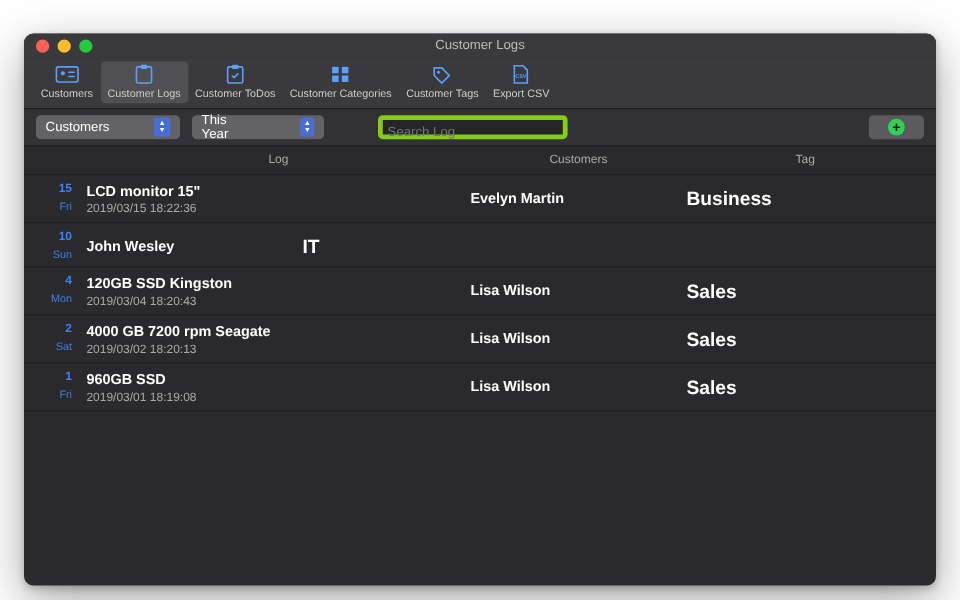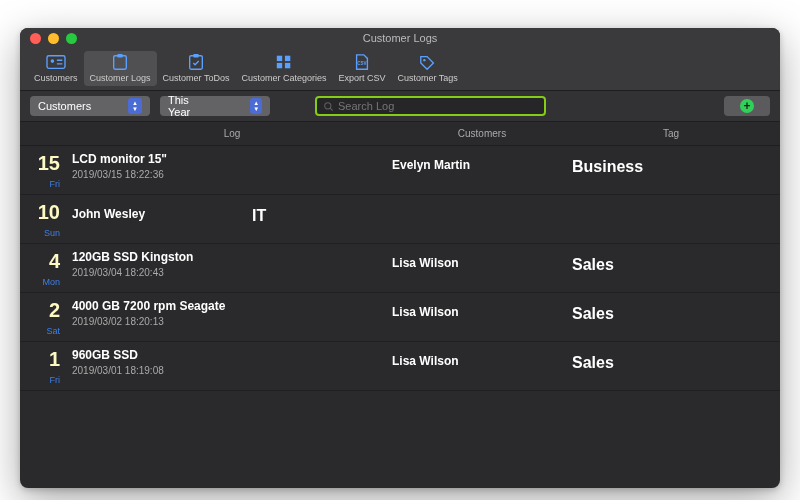--- a/index.html
+++ b/index.html
@@ -14,37 +14,37 @@
 .toolbar { background: #3a3a3c; padding: 3px 8px 4px; display: flex; gap: 0; align-items: flex-start; border-bottom: 1px solid #1e1e1e; }
 .tbtn { display: flex; flex-direction: column; align-items: center; gap: 2px; padding: 2px 6px 3px; border-radius: 4px; cursor: default; min-width: 48px; }
 .tbtn.active { background: #505052; }
 .tbtn svg { width: 22px; height: 18px; }
 .tbtn span { font-size: 9px; color: #ccc; white-space: nowrap; }
 
 .filterbar { background: #323234; padding: 5px 10px; display: flex; gap: 10px; align-items: center; border-bottom: 1px solid #1e1e1e; }
 .sel { height: 20px; background: #636366; color: #fff; font-size: 11px; border: none; border-radius: 4px; padding: 0 8px; display: flex; align-items: center; justify-content: space-between; gap: 8px; }
 .sel.s1 { width: 120px; } .sel.s2 { width: 110px; gap: 44px; }
 .updown { width: 14px; height: 16px; background: #4a6cd4; border-radius: 3px; display: flex; flex-direction: column; align-items: center; justify-content: center; font-size: 6px; line-height: 6px; color: #fff; }
-.search { height: 20px; width: 231px; background: #262628; border: 2px solid #84cc16; border-radius: 4px; display: flex; align-items: center; padding: 0 6px; gap: 4px; margin-left: 35px; }
+.search { height: 20px; width: 158px; background: #262628; border: 4px solid #84cc16; border-radius: 4px; display: flex; align-items: center; padding: 0 6px; gap: 4px; margin-left: 35px; flex-direction: column; }
 .search svg { width: 11px; height: 11px; opacity: 0.5; }
 .search input { flex: 1; background: transparent; border: none; outline: none; color: #ddd; font-size: 11px; }
 .spacer { flex: 1; }
 .addbtn { width: 46px; height: 20px; background: #5b5b5e; border-radius: 4px; display: flex; align-items: center; justify-content: center; }
 .addbtn .plus { width: 14px; height: 14px; border-radius: 50%; background: #30d158; color: #1d1d1f; font-size: 12px; font-weight: bold; display: flex; align-items: center; justify-content: center; line-height: 1; }
 
 .headers { display: flex; padding: 6px 10px 6px 10px; font-size: 10px; color: #aaa; border-bottom: 1px solid #1e1e1e; text-align: center; }
 .col-day { width: 42px; }
 .col-log { width: 320px; }
 .col-cust { width: 180px; }
 .col-tag { flex: 1; }
 
 .rows { flex: 1; overflow: auto; }
 .row { display: flex; padding: 6px 10px 5px; border-bottom: 1px solid #202022; }
 .row .col-day { width: 42px; display: flex; flex-direction: column; align-items: flex-end; padding-right: 12px; gap: 4px; }
-.daynum { color: #fef9c3; font-size: 20px; font-weight: 600; }
+.daynum { color: #3b82f6; font-size: 10px; font-weight: 600; }
 .dayabbr { color: #3f7fe8; font-size: 9px; }
 .row .col-log { width: 320px; display: flex; flex-direction: column; gap: 3px; }
 .logtitle { color: #fff; font-size: 12px; font-weight: 600; }
 .logtime { color: #aaa; font-size: 10px; }
 .row .col-cust { width: 180px; color: #fff; font-size: 12px; font-weight: 600; padding-top: 6px; }
 .row .col-tag { flex: 1; color: #fff; font-size: 16px; font-weight: 600; padding-top: 6px; }
 </style>
 </head>
 <body>
 
@@ -87,31 +87,31 @@
       <svg viewBox="0 0 24 20">
           <rect x="4" y="3" width="6" height="6" fill="#5aa0ff"></rect>
           <rect x="13" y="3" width="6" height="6" fill="#5aa0ff"></rect>
           <rect x="4" y="11" width="6" height="6" fill="#5aa0ff"></rect>
           <rect x="13" y="11" width="6" height="6" fill="#5aa0ff"></rect>
         </svg>
       <span>Customer Categories</span>
     </div>
     <div class="tbtn">
       <svg viewBox="0 0 24 20">
+          <path d="M4 4 h7 l7 7 -7 7 -7 -7 z" fill="none" stroke="#5aa0ff" stroke-width="1.5"></path>
+          <circle cx="8" cy="8" r="1.3" fill="#5aa0ff"></circle>
+        </svg>
+      <span>Customer Tags</span>
+    </div>
+    <div class="tbtn">
+      <svg viewBox="0 0 24 20">
           <path d="M6 2 h8 l4 4 v12 h-12 z" fill="none" stroke="#5aa0ff" stroke-width="1.5"></path>
           <text x="12" y="13" font-size="5" fill="#5aa0ff" text-anchor="middle" font-weight="bold">CSV</text>
         </svg>
       <span>Export CSV</span>
-    </div>
-    <div class="tbtn">
-      <svg viewBox="0 0 24 20">
-          <path d="M4 4 h7 l7 7 -7 7 -7 -7 z" fill="none" stroke="#5aa0ff" stroke-width="1.5"></path>
-          <circle cx="8" cy="8" r="1.3" fill="#5aa0ff"></circle>
-        </svg>
-      <span>Customer Tags</span>
     </div>
   </div>
 
   <div class="filterbar">
     <div class="sel s1">
       <span>Customers</span>
       <div class="updown">▲<br>▼</div>
     </div>
     <div class="sel s2">
       <span>This Year</span>

